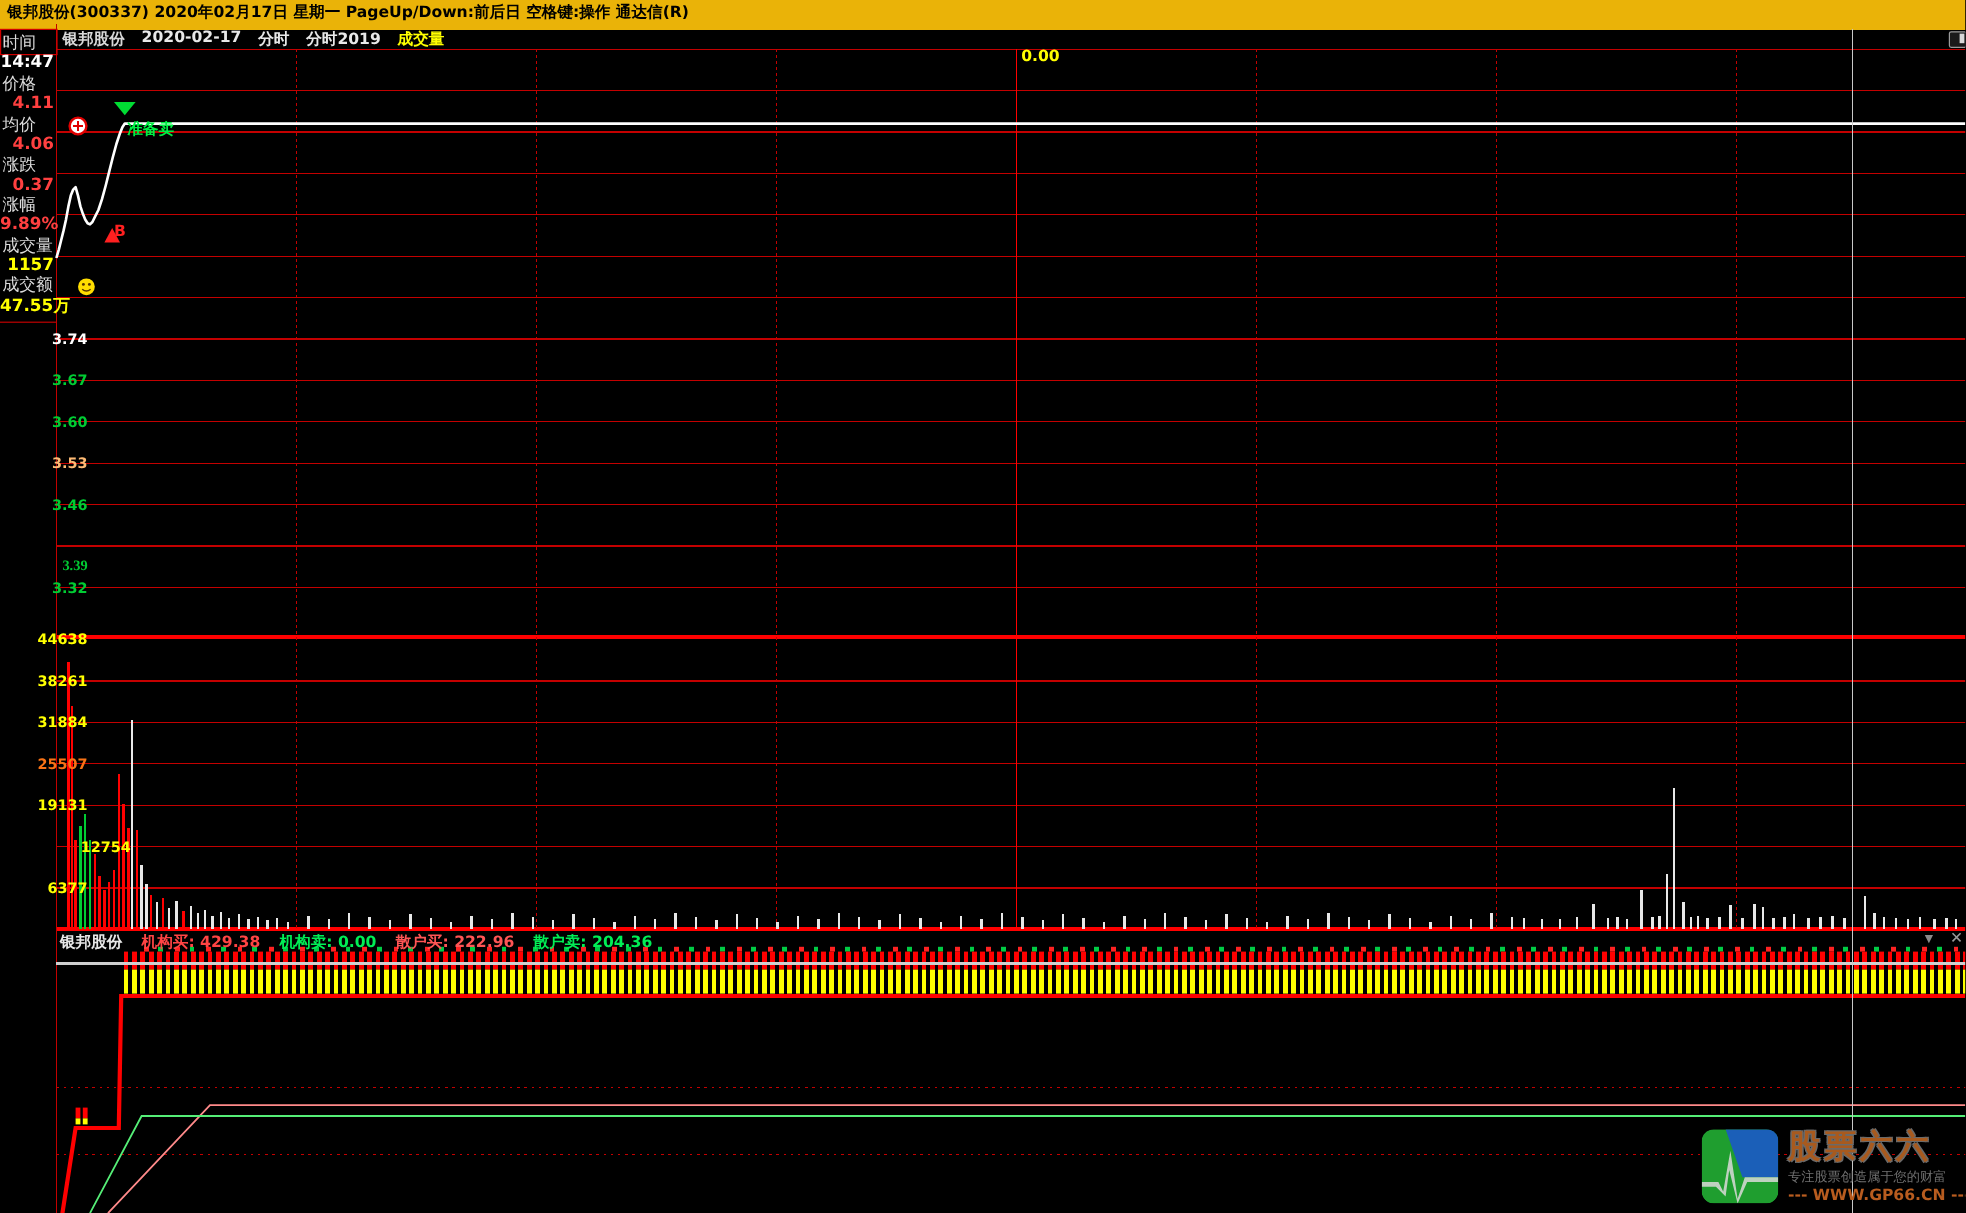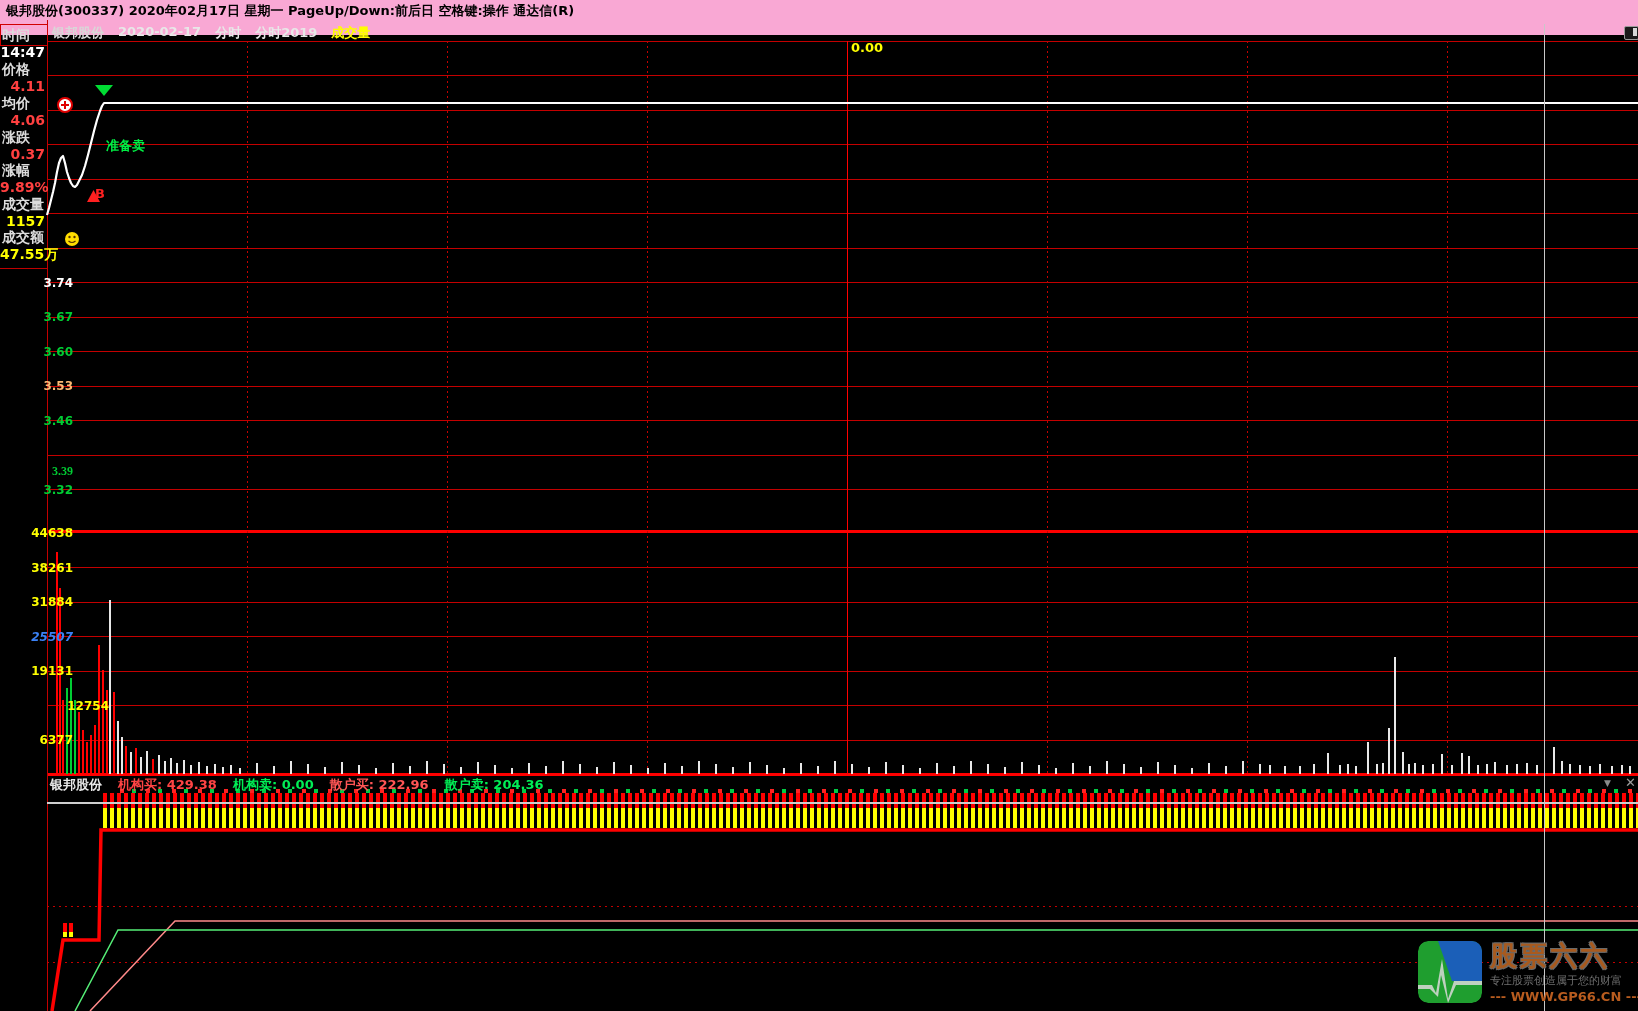--- a/index.html
+++ b/index.html
@@ -1,43 +1,43 @@
 <!DOCTYPE html>
 <html><head>
 <meta charset="utf-8">
 <style>
   html,body{margin:0;padding:0;background:#000;}
   #app{position:relative;width:1638px;height:1011px;background:#000;overflow:hidden;
        font-family:"DejaVu Sans","Liberation Sans",sans-serif;}
-  .titlebar{position:absolute;left:0;top:0;width:1638px;height:35px;background:#f9a8d4;
+  .titlebar{position:absolute;left:0;top:0;width:1638px;height:25px;background:#eab308;
             color:#000;font-size:13px;font-weight:bold;line-height:21px;padding-left:6px;box-sizing:border-box;}
   .chart-header{position:absolute;left:52px;top:24px;height:16px;display:flex;gap:14px;
                 font-size:13px;font-weight:bold;white-space:nowrap;}
   .ch-stock{color:#d8d8d8}.ch-white{color:#e8e8e8}.ch-yellow{color:#ffff00}
   .win-icon{position:absolute;left:1624px;top:26px;width:13px;height:12px;border:1px solid #9a9a9a;
             border-radius:2px;background:#1a1a1a;}
   .win-icon:after{content:"";position:absolute;right:1px;top:1px;width:4px;height:8px;background:#d8d8d8;}
   
-  .sb-label{position:absolute;left:2px;width:44px;font-size:14px;font-weight:bold;color:#dcdcdc;white-space:nowrap;}
+  .sb-label{position:absolute;left:2px;width:44px;font-size:14px;font-weight:normal;color:#dcdcdc;white-space:nowrap;}
   .sb-value{position:absolute;left:0px;width:45px;text-align:right;font-size:14px;font-weight:bold;white-space:nowrap;}
   .c-white{color:#ffffff}.c-red{color:#ff4040}.c-yellow{color:#ffff00}
   .sb-selbox{position:absolute;left:0;top:24px;width:46px;height:20px;border:1px solid #d00000;}
   .sb-sep{position:absolute;left:0;top:268px;width:47px;height:1px;background:#c00000;}
   
   .ax-label{position:absolute;left:1px;width:44px;text-align:right;font-size:12px;font-weight:bold;margin-left:28px;}
   
   .bars-red{position:absolute;left:103px;top:793px;width:1535px;height:15px;
             background:repeating-linear-gradient(90deg,#ff0000 0 4px,transparent 4px 7px);}
   .bars-yellow{position:absolute;left:103px;top:808px;width:1535px;height:20px;
             background:repeating-linear-gradient(90deg,#ffff00 0 4px,transparent 4px 7px);}
   .dash-row{position:absolute;left:120px;top:789px;width:1518px;height:4px;
             background:repeating-linear-gradient(90deg,#ff2222 0 4px,transparent 4px 12px,#00cc44 12px 16px,transparent 16px 26px);}
   #chart-svg{position:absolute;left:0;top:0;}
   
-  .mk-sellnote{position:absolute;left:106px;top:99px;font-size:13px;font-weight:bold;color:#00ee44;margin-top:38px;}
+  .mk-sellnote{position:absolute;left:106px;top:99px;font-size:13px;font-weight:bold;color:#00ee44;}
   .mk-b{position:absolute;left:95px;top:186px;font-size:13px;font-weight:bold;color:#ff2020;}
   .mk-zero{position:absolute;left:851px;top:40px;font-size:13px;font-weight:bold;color:#ffff00;}
   
   .fund-header{position:absolute;left:50px;top:776px;display:flex;gap:16px;font-size:13px;font-weight:bold;white-space:nowrap;}
   .fh-title{color:#e8e8e8}
   .dd-icon{position:absolute;left:1604px;top:778px;color:#8a8a8a;font-size:9px;}
   .close-icon{position:absolute;left:1625px;top:775px;color:#9a9a9a;font-size:13px;font-weight:bold;}
   
   .wm{position:absolute;left:1418px;top:941px;display:flex;gap:8px;}
   .wm-logo{width:64px;height:62px;border-radius:10px;overflow:hidden;flex:0 0 auto;}
@@ -280,21 +280,21 @@
       <div class="ax-label" style="top: 275.5px; color: rgb(255, 255, 255);">3.74</div>
       <div class="ax-label" style="top: 310px; color: rgb(0, 204, 51);">3.67</div>
       <div class="ax-label" style="top: 344.5px; color: rgb(0, 204, 51);">3.60</div>
       <div class="ax-label" style="top: 379px; color: #fdba74;">3.53</div>
       <div class="ax-label" style="top: 413.5px; color: rgb(0, 204, 51);">3.46</div>
       <div class="ax-label" style="top: 464px; color: rgb(0, 204, 51); font-family: Liberation Serif, serif;">3.39</div>
       <div class="ax-label" style="top: 482.5px; color: rgb(0, 204, 51);">3.32</div>
       <div class="ax-label" style="top: 526px; color: rgb(255, 255, 0);">44638</div>
       <div class="ax-label" style="top: 560.5px; color: rgb(255, 255, 0);">38261</div>
       <div class="ax-label" style="top: 595px; color: rgb(255, 255, 0);">31884</div>
-      <div class="ax-label" style="top: 629.5px; color: #3b82f6; font-style: italic;">25507</div>
+      <div class="ax-label" style="top: 629.5px; color: #f97316;">25507</div>
       <div class="ax-label" style="top: 664px; color: rgb(255, 255, 0);">19131</div>
       <div class="ax-label" style="top: 698.5px; color: rgb(255, 255, 0); padding-left: 36px;">12754</div>
       <div class="ax-label" style="top: 733px; color: rgb(255, 255, 0);">6377</div>
     </div>
 
   <div class="mk-sellnote">准备卖</div>
   <div class="mk-b">B</div>
   <div class="mk-zero">0.00</div>
 
   <div class="fund-header">

